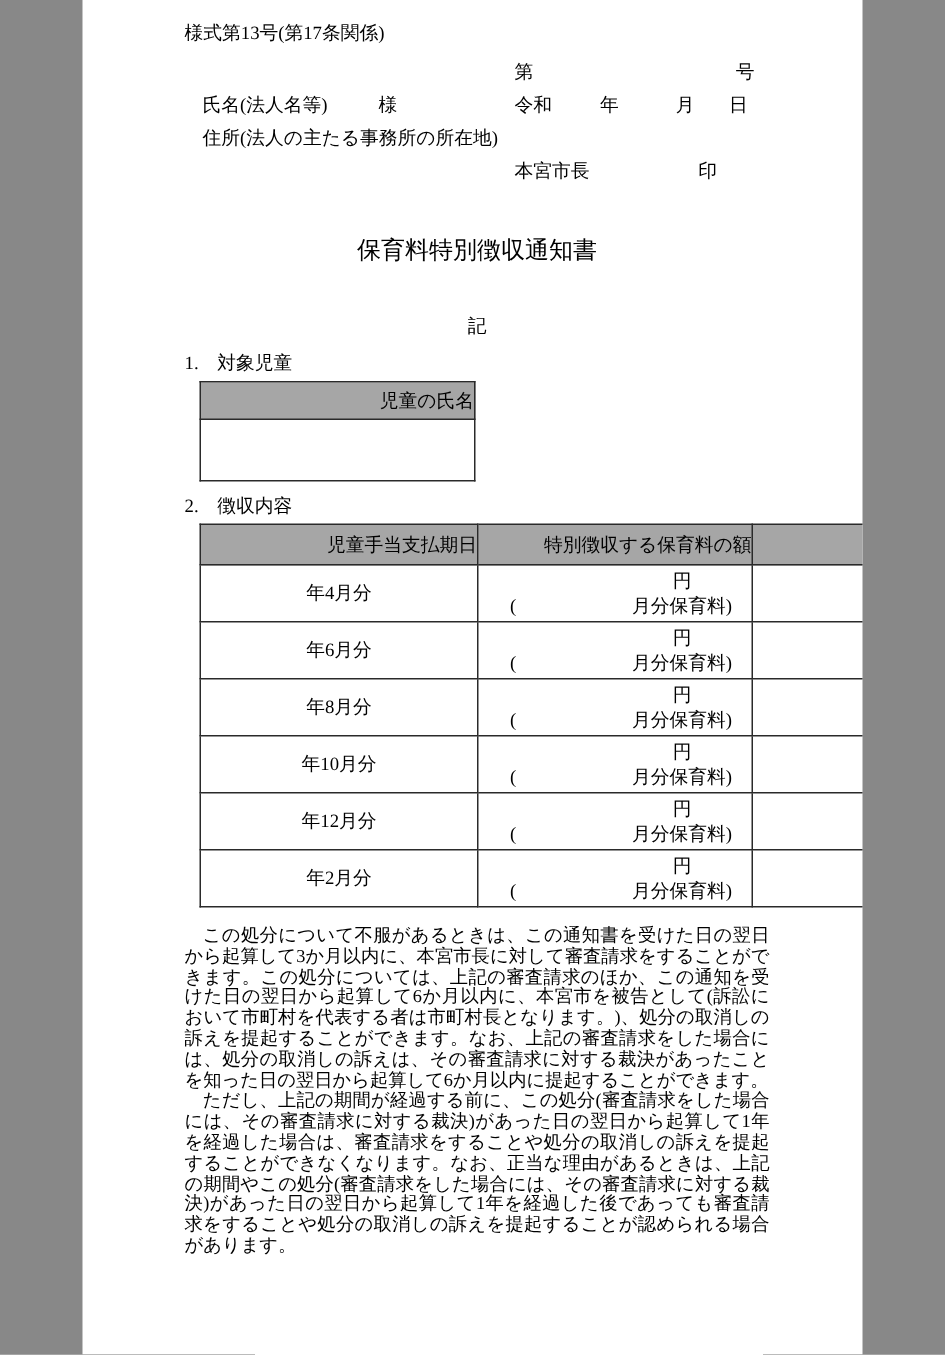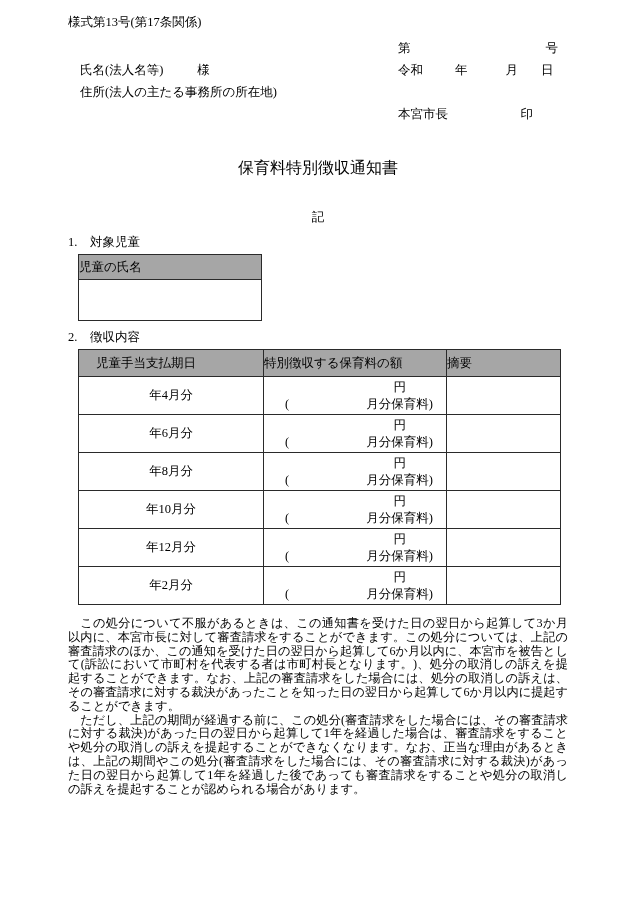--- a/index.html
+++ b/index.html
@@ -5,21 +5,21 @@
   :root{
     --ink:#000000;
     --border:#2a2a2a;
     --header-bg:#a6a6a6;
     --paper:#ffffff;
   }
   *{margin:0;padding:0;box-sizing:border-box;}
   html,body{background:#888;}
   body{display:flex;justify-content:center;}
   .page{
-    width:630px;height:903px;
+    width:520px;height:903px;
     background:var(--paper);
     color:var(--ink);
     font-family:"Liberation Serif","DejaVu Serif",serif;
     font-size:12.5px;
     padding:14px 62px 0 68px;
     overflow:hidden;
   }
   .form-no{line-height:17px;}
   
   .head-grid{display:flex;margin-top:6px;}
@@ -34,21 +34,21 @@
   .issuer-line{justify-content:space-between;padding-right:25px;}
   .honorific{margin-left:34px;}
   
   .doc-title{margin-top:34px;text-align:center;font-size:16px;line-height:18px;}
   .intro{margin-top:42px;line-height:16.5px;text-indent:1em;text-align:justify;}
   .ki{margin-top:32px;text-align:center;line-height:17px;}
   
   .sec-heading{margin-top:9px;line-height:14px;}
   table{border-collapse:collapse;margin-top:5px;margin-left:10px;table-layout:fixed;}
   th,td{border:1px solid var(--border);font-weight:normal;}
-  th{background:var(--header-bg);text-align:left;}
+  th{background:var(--header-bg);text-align:right;}
   .tbl-child{width:184px;}
   .tbl-child th{height:25px;}
   .tbl-child td{height:41px;}
   .tbl-collect{width:482px;}
   .tbl-collect th{height:27px;}
   .tbl-collect td{height:38px;vertical-align:middle;}
   .col-period{width:185px;padding-left:17px;}
   .col-amount{width:183px;}
   .col-remark{width:114px;}
   .period-cell{text-align:center;}

